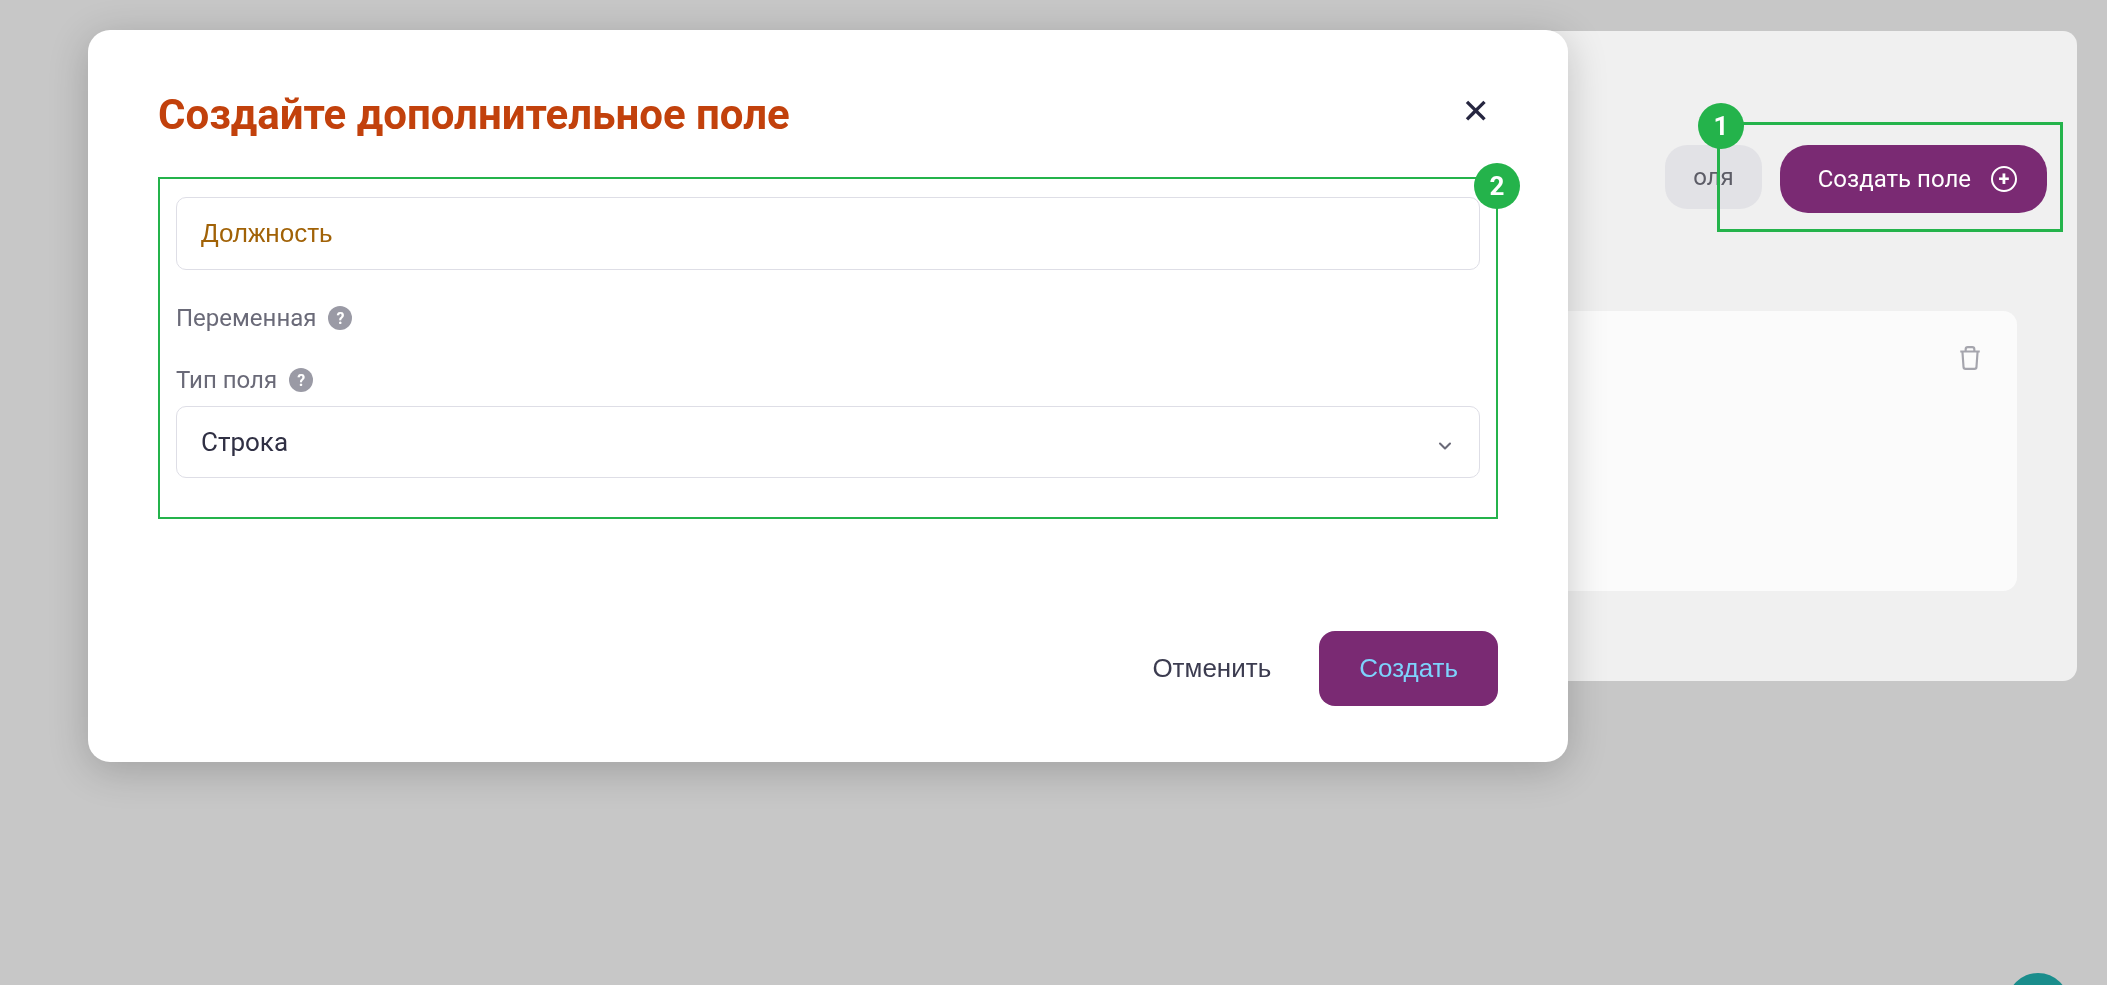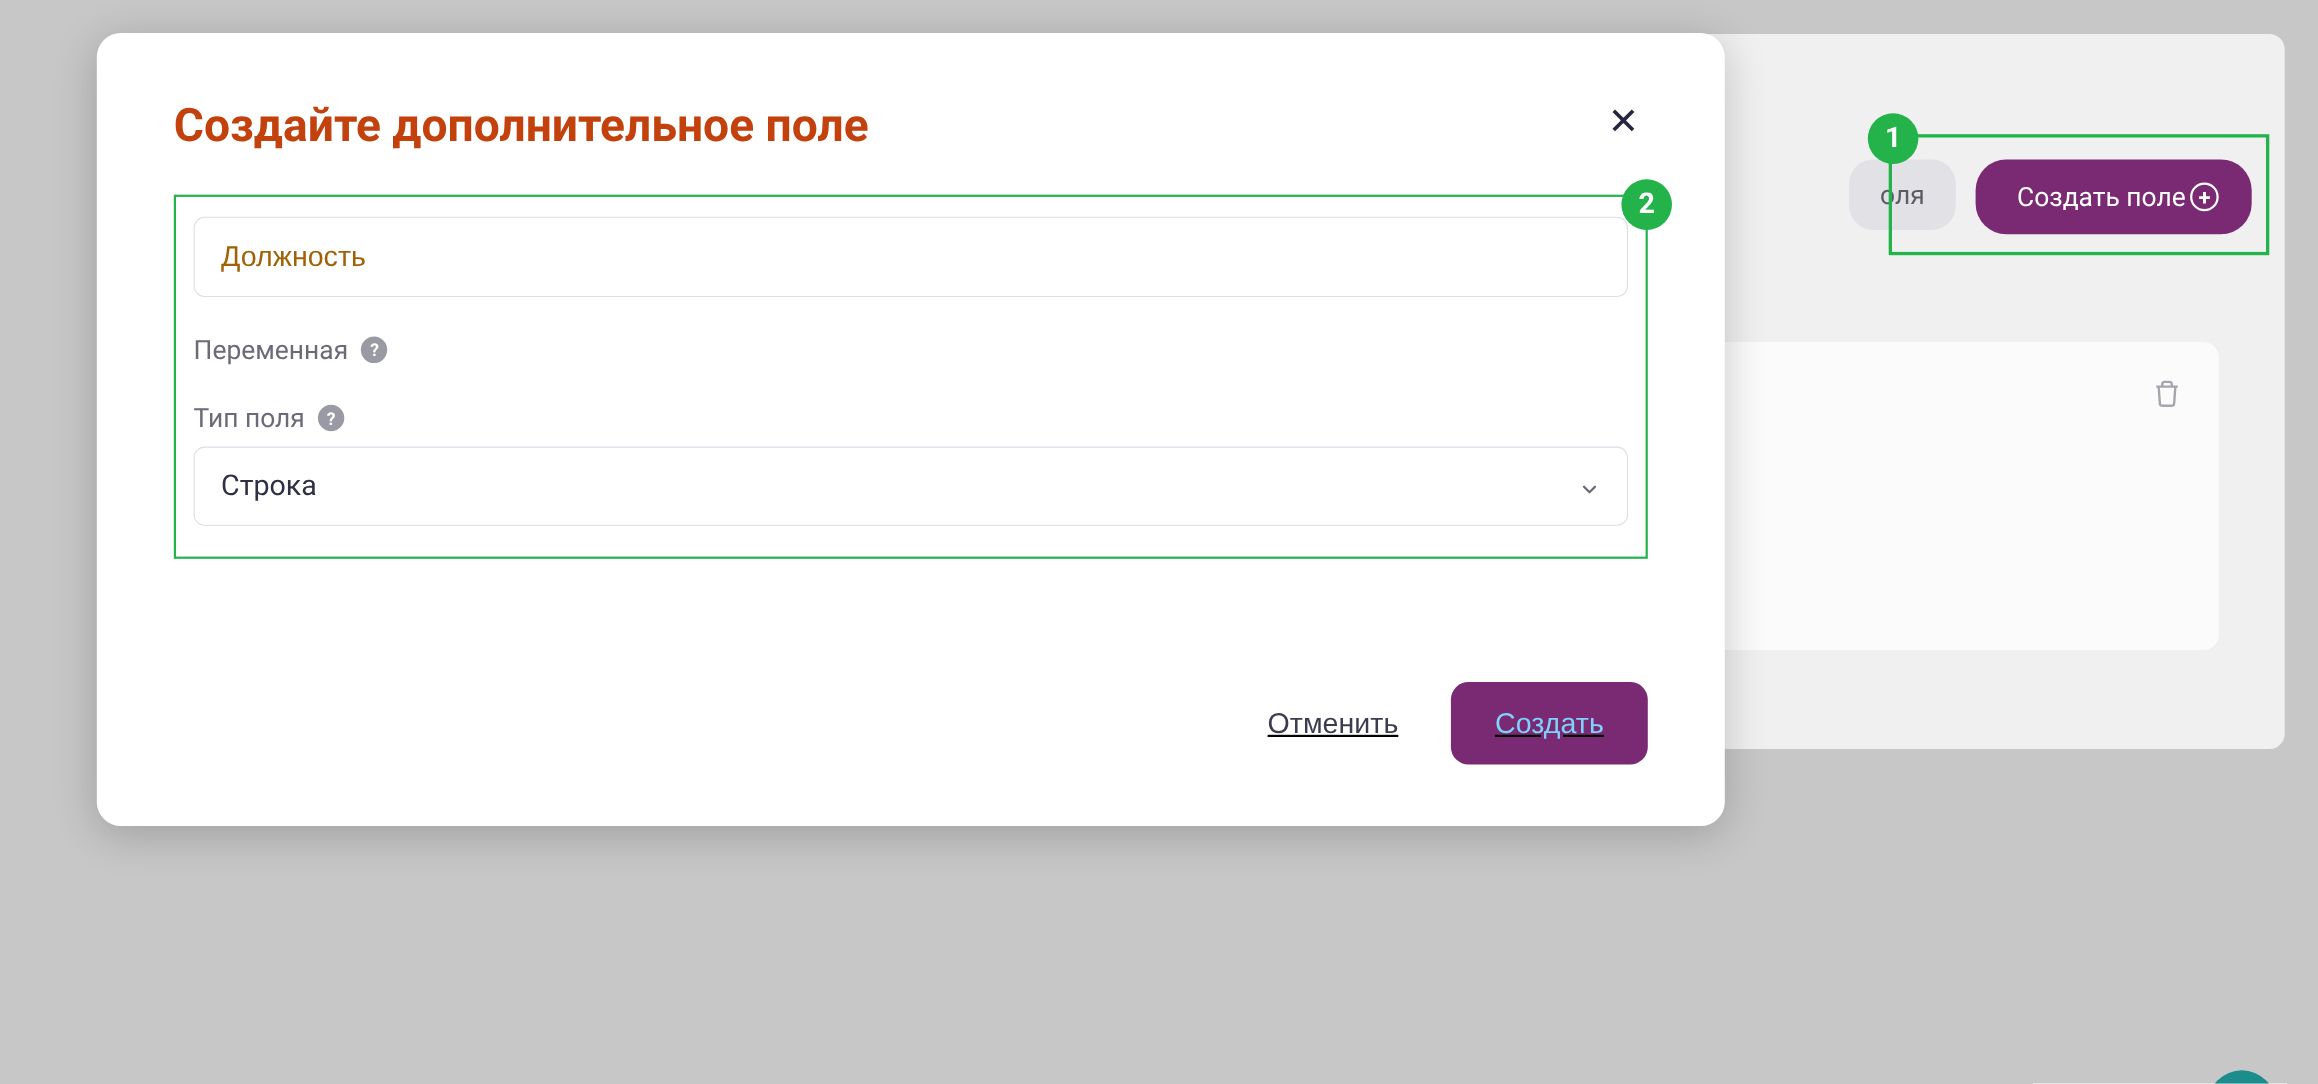--- a/index.html
+++ b/index.html
@@ -66,21 +66,21 @@
       justify-content: center;
     }
     .bg-create-btn {
       background: #7a2a73;
       color: #fff;
       border-radius: 28px;
       padding: 20px 30px 20px 38px;
       font-size: 24px;
       display: flex;
       align-items: center;
-      gap: 4px;
+      gap: 20px;
     }
     .plus-circle-icon {
       width: 26px;
       height: 26px;
       border: 2.5px solid #fff;
       border-radius: 50%;
       display: flex;
       align-items: center;
       justify-content: center;
       font-size: 20px;
@@ -162,21 +162,21 @@
       font-weight: 700;
       display: flex;
       align-items: center;
       justify-content: center;
     }
 
     .field-group {
       margin-bottom: 34px;
     }
     .field-group:last-child {
-      margin-bottom: 0;
+      margin-bottom: 11px;
     }
     .field-label {
       font-size: 24px;
       color: #6a6a78;
       margin-bottom: 12px;
       display: flex;
       align-items: center;
       gap: 12px;
     }
     .help-icon {
@@ -224,21 +224,20 @@
       width: 100%;
       height: 100%;
     }
 
     .modal-footer {
       margin-top: 112px;
       display: flex;
       justify-content: flex-end;
       align-items: center;
       gap: 48px;
-      text-decoration: underline;
     }
     .cancel-btn {
       background: none;
       border: none;
       font-size: 26px;
       color: #3c3c50;
       cursor: pointer;
     }
     .submit-btn {
       background: #7a2a73;

